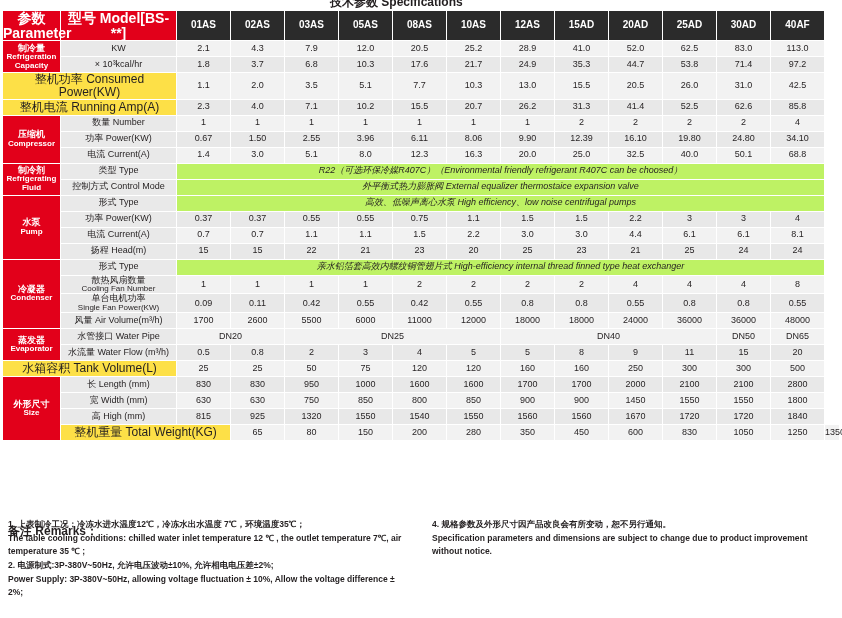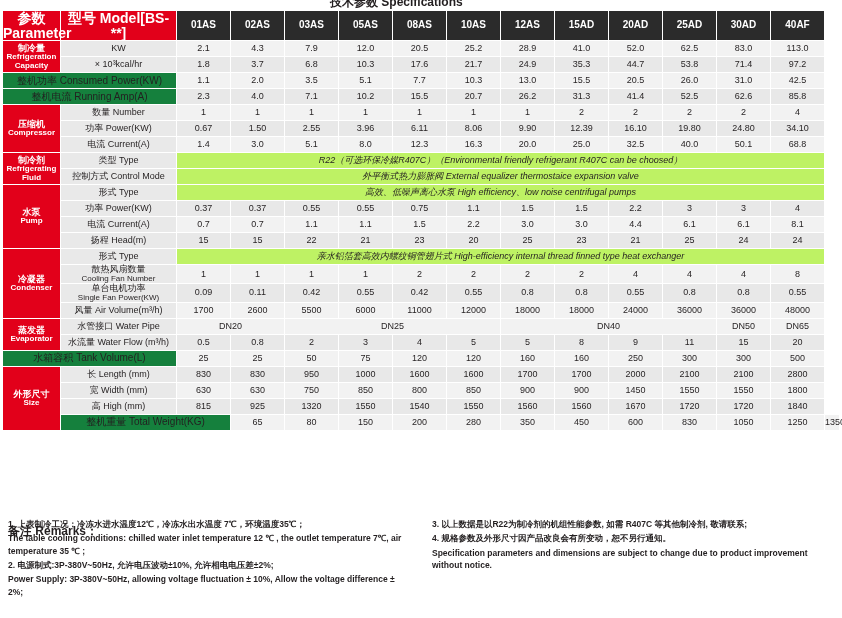--- a/index.html
+++ b/index.html
@@ -30,21 +30,21 @@
     border:1px solid #ffffff;
     padding:0;
     text-align:center;
     vertical-align:middle;
     height:15px;
     line-height:1.05;
   }
   .hdr-red{background:#e2001a;color:#fff;font-weight:bold;font-size:14px;}
   .hdr-dark{background:#2b2b2b;color:#fff;font-weight:bold;font-size:10px;}
   .lbl-red{background:#e2001a;color:#fff;font-weight:bold;font-size:9px;line-height:1.15;}
-  .lbl-gray{background:#15803d;color:#231f20;font-size:10px;line-height:1.15;}
+  .lbl-gray{background:#fde047;color:#231f20;font-size:12px;line-height:1.15;}
   .lbl-gray2{background:#e9e9e9;color:#231f20;font-size:9px;line-height:1.15;}
   .cell{background:#f2f2f2;color:#231f20;font-size:9px;}
   .cell-alt{background:#e8e8e8;color:#231f20;font-size:9px;}
   .cell-wide{background:#bef264;color:#231f20;font-size:9px;font-style:italic;}
   .cn{display:block;}
   .en{display:block;}
   .sm{font-size:8px;}
 
   .remarks-title{
     position:absolute;left:8px;top:523px;font-size:12px;font-weight:bold;color:#231f20;
@@ -448,19 +448,18 @@
 
   <div class="remarks-title">备注 Remarks：</div>
   <div class="remarks">
     <div class="rem-col">
       <p class="rem-p">1. 上表制冷工况：冷冻水进水温度12℃，冷冻水出水温度 7℃，环境温度35℃；</p>
       <p class="rem-p">The table cooling conditions: chilled water inlet temperature 12 ℃ , the outlet temperature 7℃, air temperature 35 ℃ ;</p>
       <p class="rem-p">2. 电源制式:3P-380V~50Hz, 允许电压波动±10%, 允许相电电压差±2%;</p>
       <p class="rem-p">Power Supply: 3P-380V~50Hz, allowing voltage fluctuation ± 10%, Allow the voltage difference ± 2%;</p>
     </div>
     <div class="rem-col right">
-      <p class="rem-p">3. 以上数据是以R22为制冷剂的机组性能参数, 如需 R407C 等其他制冷剂, 敬请联系;</p>
       <p class="rem-p">4. 规格参数及外形尺寸因产品改良会有所变动，恕不另行通知。</p>
       <p class="rem-p">Specification parameters and dimensions are subject to change due to product improvement without notice.</p>
     </div>
   </div>
 
 </div>
 
 </body></html>

